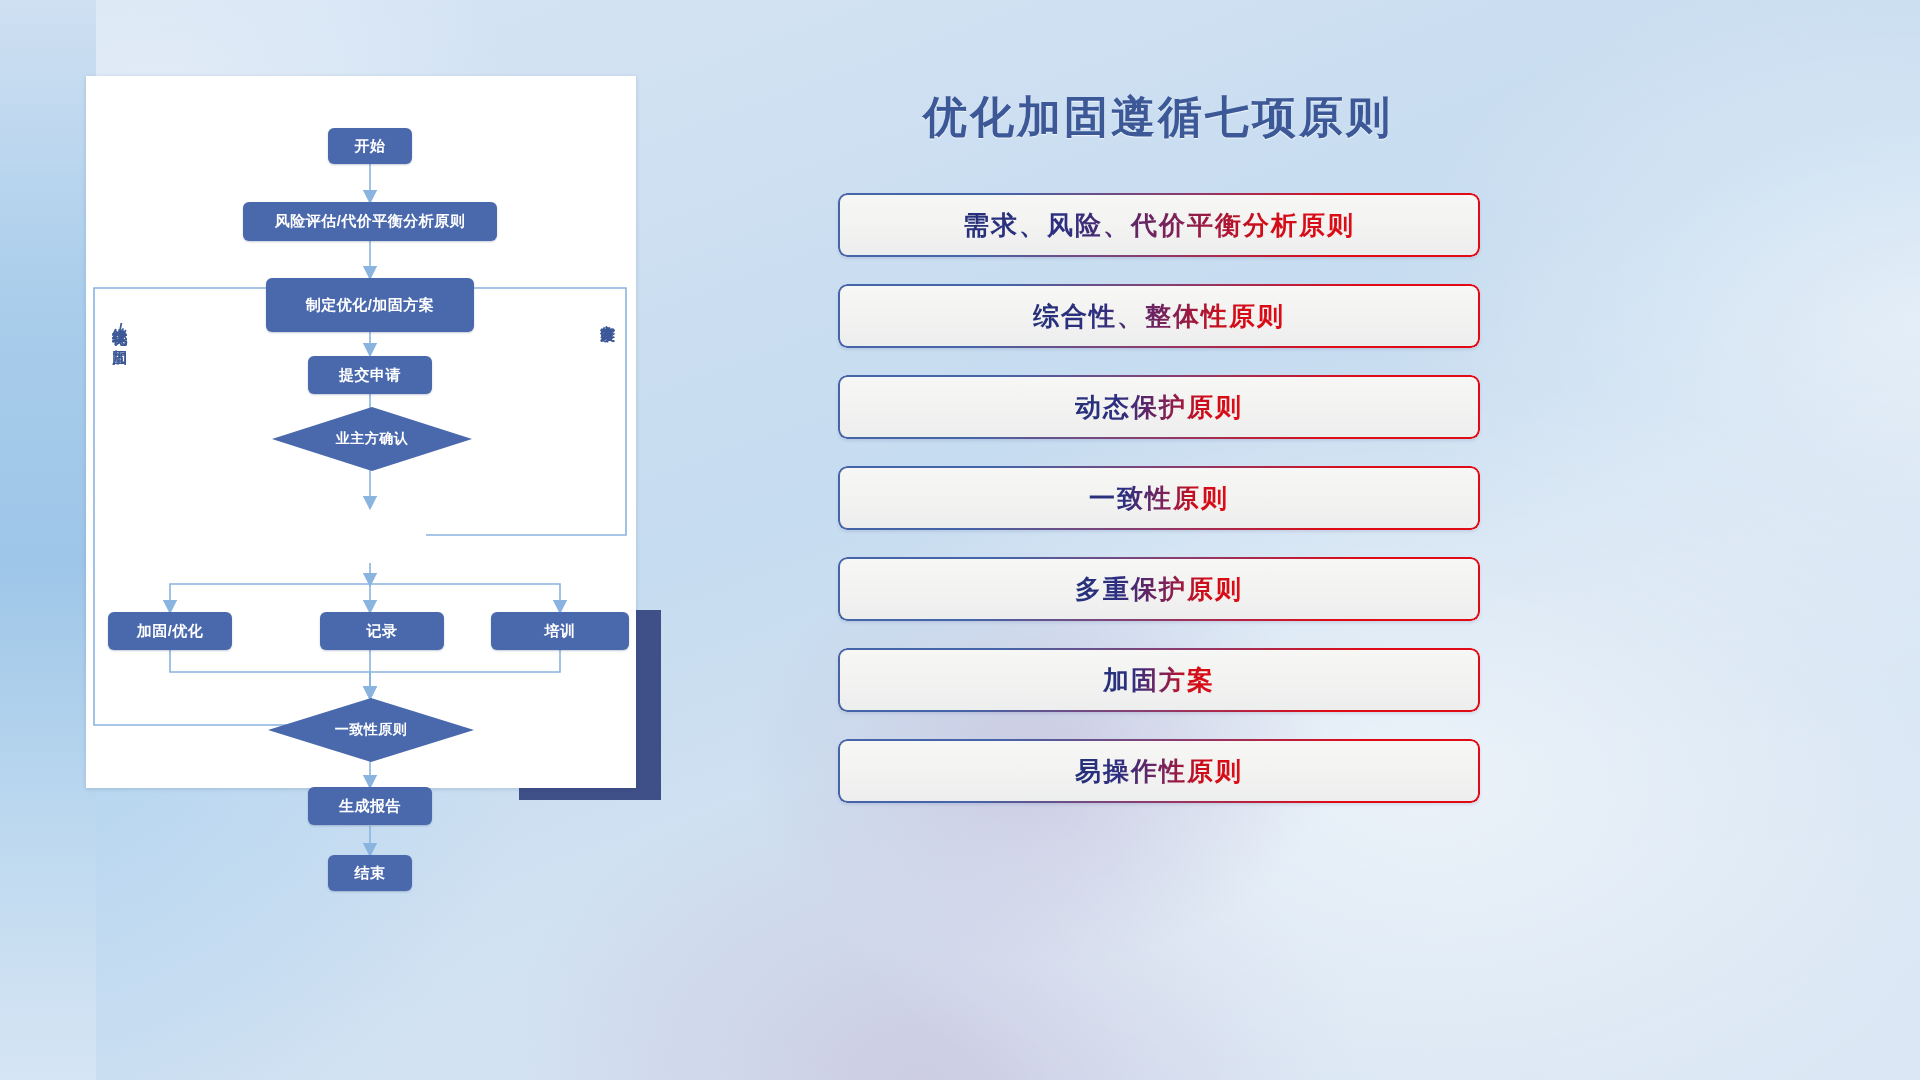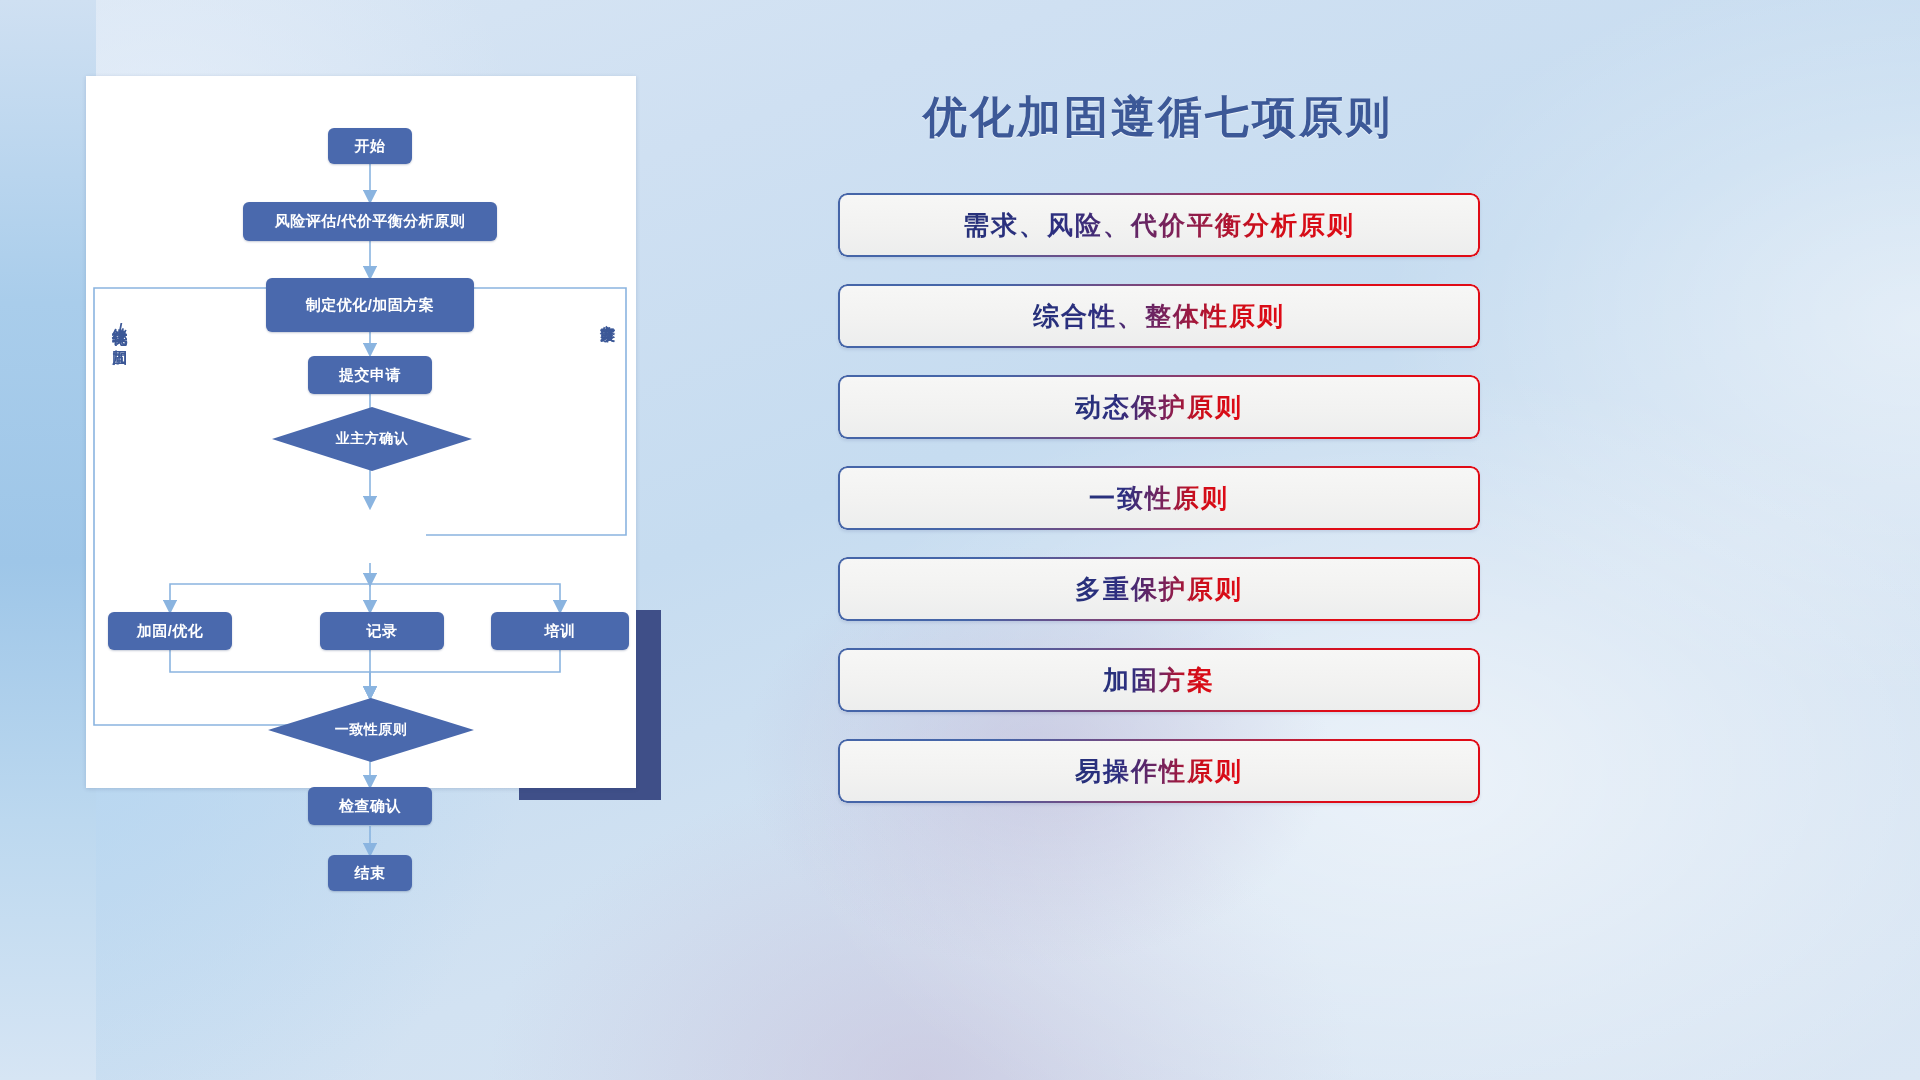--- a/index.html
+++ b/index.html
@@ -135,21 +135,21 @@
   <div class="node" style="left:405px;top:536px;width:138px;height:38px;">
     <span>培训</span>
   </div>
 
   <div class="diamond" style="left:182px;top:522px;width:206px;height:64px;transform:translateY(100px);">
     <div class="dshape"></div>
     <div class="dtext">一致性原则</div>
   </div>
 
   <div class="node" style="left:222px;top:711px;width:124px;height:38px;">
-    <span>检查确认</span>
+    <span>生成报告</span>
   </div>
 
   <div class="node" style="left:242px;top:779px;width:84px;height:36px;">
     <span>结束</span>
   </div>
 
   <div class="vlabel" style="left:26px;top:240px;height:140px;">继续优化/加固</div>
 
   <div class="vlabel" style="left:514px;top:236px;height:100px;">方案修改</div>
 </div>

